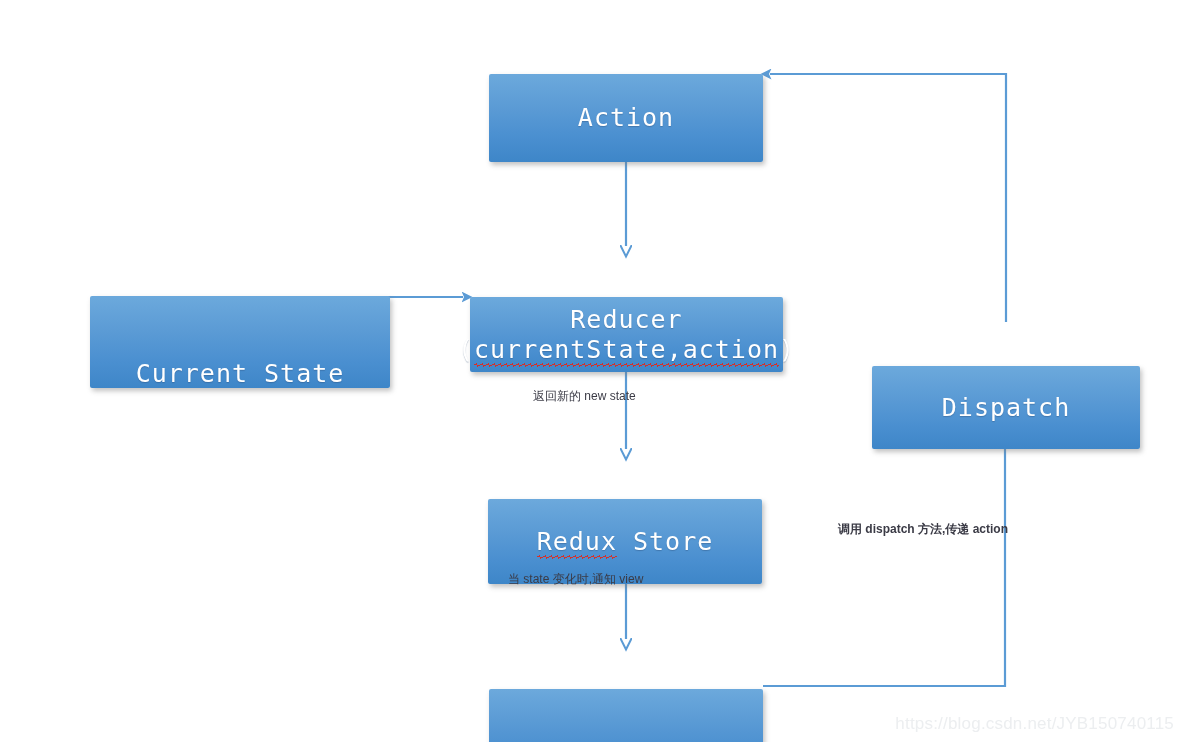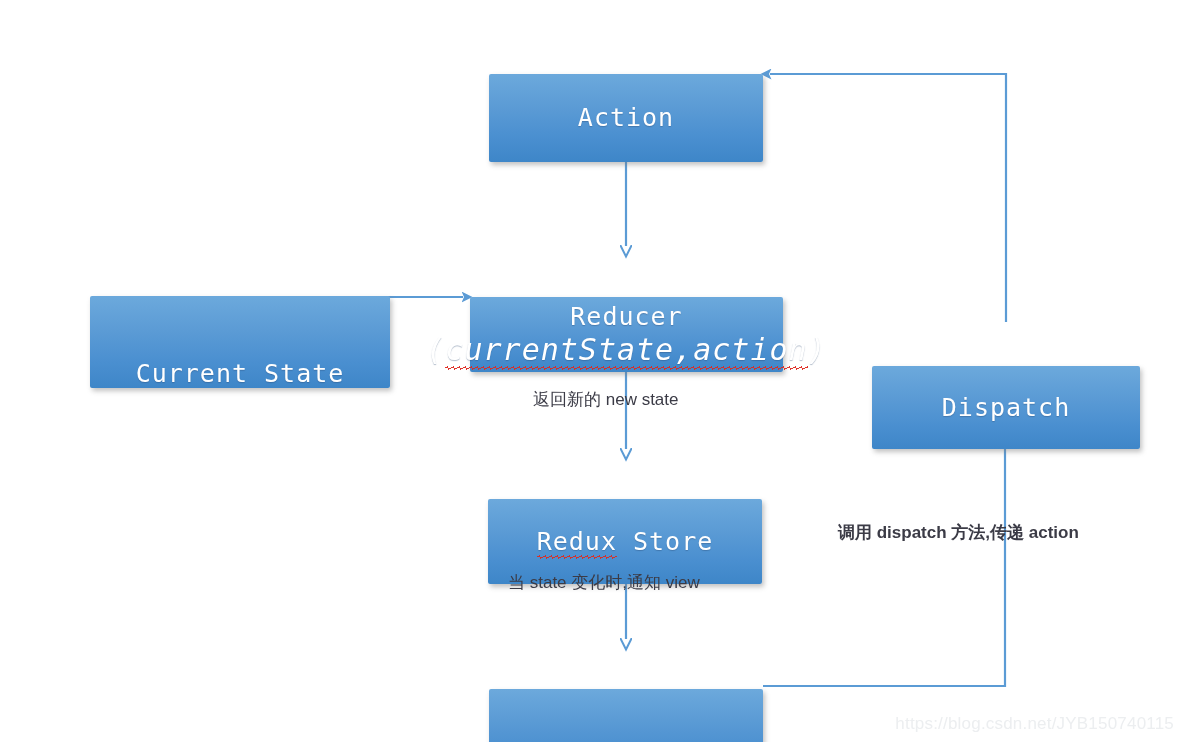--- a/index.html
+++ b/index.html
@@ -30,21 +30,21 @@
     align-items: center;
     justify-content: center;
     color: #ffffff;
     font-family: "DejaVu Sans Mono", "Liberation Mono", monospace;
     letter-spacing: 1px;
     text-shadow: 0 1px 1px rgba(40,70,110,0.35);
     user-select: none;
     margin-top: 44px;
   }
   .node .line1 { font-size: 25px; line-height: 1.18; white-space: pre; }
-  .node .line2 { font-size: 30px; line-height: 1.18; white-space: pre; font-style: italic; }
+  .node .line2 { font-size: 25px; line-height: 1.18; white-space: pre; }
 
   
   .squiggle {
     position: relative;
     display: inline-block;
   }
   .squiggle::after {
     content: "";
     position: absolute;
     left: 0;
@@ -64,21 +64,21 @@
   #node-current      { left: 90px;  top: 252px; width: 300px; height: 92px; justify-content: flex-end; }
   #node-reducer      { left: 470px; top: 253px; width: 313px; height: 75px; }
   #node-dispatch     { left: 872px; top: 322px; width: 268px; height: 83px; }
   #node-store        { left: 488px; top: 455px; width: 274px; height: 85px; }
   #node-view         { left: 489px; top: 645px; width: 274px; height: 83px; justify-content: flex-end; }
 
   
   .edge-label {
     position: absolute;
     color: #3b3b46;
-    font-size: 17px;
+    font-size: 12px;
     white-space: nowrap;
     user-select: none;
     font-family: "Liberation Sans", sans-serif;
   }
   #label-newstate  { left: 533px; top: 388px; }
   #label-notify    { left: 508px; top: 571px; text-align: right; }
   #label-dispatch  { left: 838px; top: 521px; font-weight: bold; }
 
   
   #edges {

